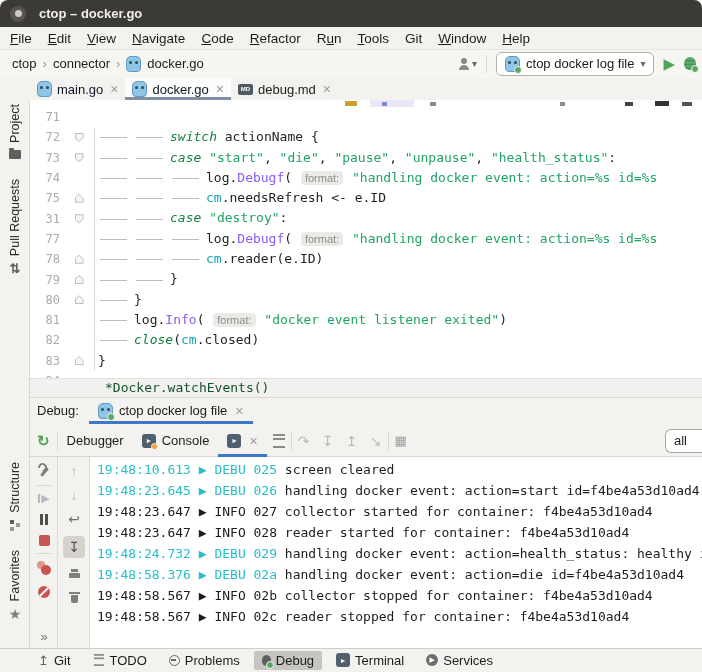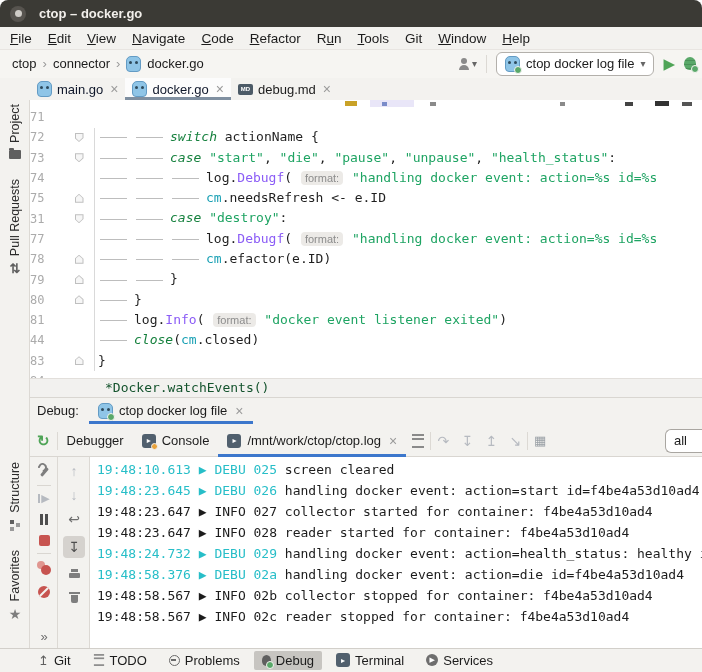--- a/index.html
+++ b/index.html
@@ -47,21 +47,21 @@
   .strip-item .vtxt{writing-mode:vertical-rl;transform:rotate(180deg);font-size:12.5px;color:#2b2b2b;}
   .strip-spacer{flex:1;}
   .content{flex:1;min-width:0;display:flex;flex-direction:column;}
 
   
   .editor{height:278px;flex:none;overflow:hidden;background:#fff;position:relative;}
   .p70{position:absolute;top:0;left:0;right:0;height:7px;}
   .p70 div{position:absolute;}
   .fguide{position:absolute;left:64px;top:28px;width:1px;height:243px;background:#D9D9D9;}
   .eline{display:flex;height:20.3px;align-items:center;}
-  .ln{width:30px;text-align:left;color:#ABABAB;font:12px "DejaVu Sans Mono",monospace;flex:none;}
+  .ln{width:30px;text-align:right;color:#ABABAB;font:12px "DejaVu Sans Mono",monospace;flex:none;}
   .foldcol{width:38px;flex:none;display:flex;align-items:center;justify-content:center;}
   .fold{width:9px;height:9px;position:relative;background:#BFBFBF;}
   .fold.start{clip-path:polygon(0 0,100% 0,100% 55%,50% 100%,0 55%);}
   .fold.end{clip-path:polygon(0 45%,50% 0,100% 45%,100% 100%,0 100%);}
   .fold:after{content:"";position:absolute;inset:1px;background:#F6F6F6;clip-path:inherit;}
   .codeln{font:13px/20.3px "DejaVu Sans Mono",monospace;white-space:pre;display:flex;align-items:center;min-width:0;}
   .tabws{width:36px;height:20px;flex:none;position:relative;}
   .tabws:after{content:"";position:absolute;left:2px;right:7px;top:50%;height:1px;background:#BDBDBD;}
   .tk-kw{color:#15803d;font-style:italic;}.tk-str{color:#1FA463;}.tk-fn{color:#8b5cf6;}
   .tk-var{color:#19A0B4;}.tk-pl{color:#1f1f1f;}
@@ -337,21 +337,21 @@
             <div class="eline">
               <span class="ln">77</span>
               <span class="foldcol"></span>
               <span class="codeln" style="min-width: 0px;"><span class="tabws"></span><span class="tabws"></span><span class="tabws"></span><span class="tk-pl">log.</span><span class="tk-fn">Debugf</span><span class="tk-pl">( </span><span class="inlay">format:</span><span class="tk-str"> "handling docker event: action=%s id=%s</span></span>
             </div>
             <div class="eline">
               <span class="ln">78</span>
               <span class="foldcol">
                 <span class="fold end"></span>
               </span>
-              <span class="codeln" style="min-width: 0px;"><span class="tabws"></span><span class="tabws"></span><span class="tabws"></span><span class="tk-var">cm</span><span class="tk-pl">.efactor(e.ID)</span></span>
+              <span class="codeln" style="min-width: 0px;"><span class="tabws"></span><span class="tabws"></span><span class="tabws"></span><span class="tk-var">cm</span><span class="tk-pl">.reader(e.ID)</span></span>
             </div>
             <div class="eline">
               <span class="ln">79</span>
               <span class="foldcol">
                 <span class="fold end"></span>
               </span>
               <span class="codeln" style="min-width: 0px;"><span class="tabws"></span><span class="tabws"></span><span class="tk-pl">}</span></span>
             </div>
             <div class="eline">
               <span class="ln">80</span>
@@ -359,21 +359,21 @@
                 <span class="fold end"></span>
               </span>
               <span class="codeln" style="min-width: 0px;"><span class="tabws"></span><span class="tk-pl">}</span></span>
             </div>
             <div class="eline">
               <span class="ln">81</span>
               <span class="foldcol"></span>
               <span class="codeln" style="min-width: 0px;"><span class="tabws"></span><span class="tk-pl">log.</span><span class="tk-fn">Info</span><span class="tk-pl">( </span><span class="inlay">format:</span><span class="tk-str"> "docker event listener exited"</span><span class="tk-pl">)</span></span>
             </div>
             <div class="eline">
-              <span class="ln">44</span>
+              <span class="ln">82</span>
               <span class="foldcol"></span>
               <span class="codeln" style="min-width: 0px;"><span class="tabws"></span><span class="tk-kw">close</span><span class="tk-pl">(</span><span class="tk-var">cm</span><span class="tk-pl">.closed)</span></span>
             </div>
             <div class="eline">
               <span class="ln">83</span>
               <span class="foldcol">
                 <span class="fold end"></span>
               </span>
               <span class="codeln" style="min-width: 0px;"><span class="tk-pl">}</span></span>
             </div>
@@ -412,21 +412,20 @@
             <div class="dtab">
               <span class="icx">
                 <span class="ic-console">▸<span class="odot"></span></span>
               </span>
               <span>Console</span>
             </div>
             <div class="dtab sel">
               <span class="icx">
                 <span class="ic-console">▸</span>
               </span>
-              <span>/mnt/work/ctop/ctop.log</span>
               <span class="close-x">×</span>
             </div>
           </span>
         <span class="icx" style="margin:0 6px;">
             <span class="ic-menu"></span>
           </span>
         <span class="vsep"></span>
         <span class="gicon">↷</span>
         <span class="gicon">↧</span>
         <span class="gicon">↥</span>

